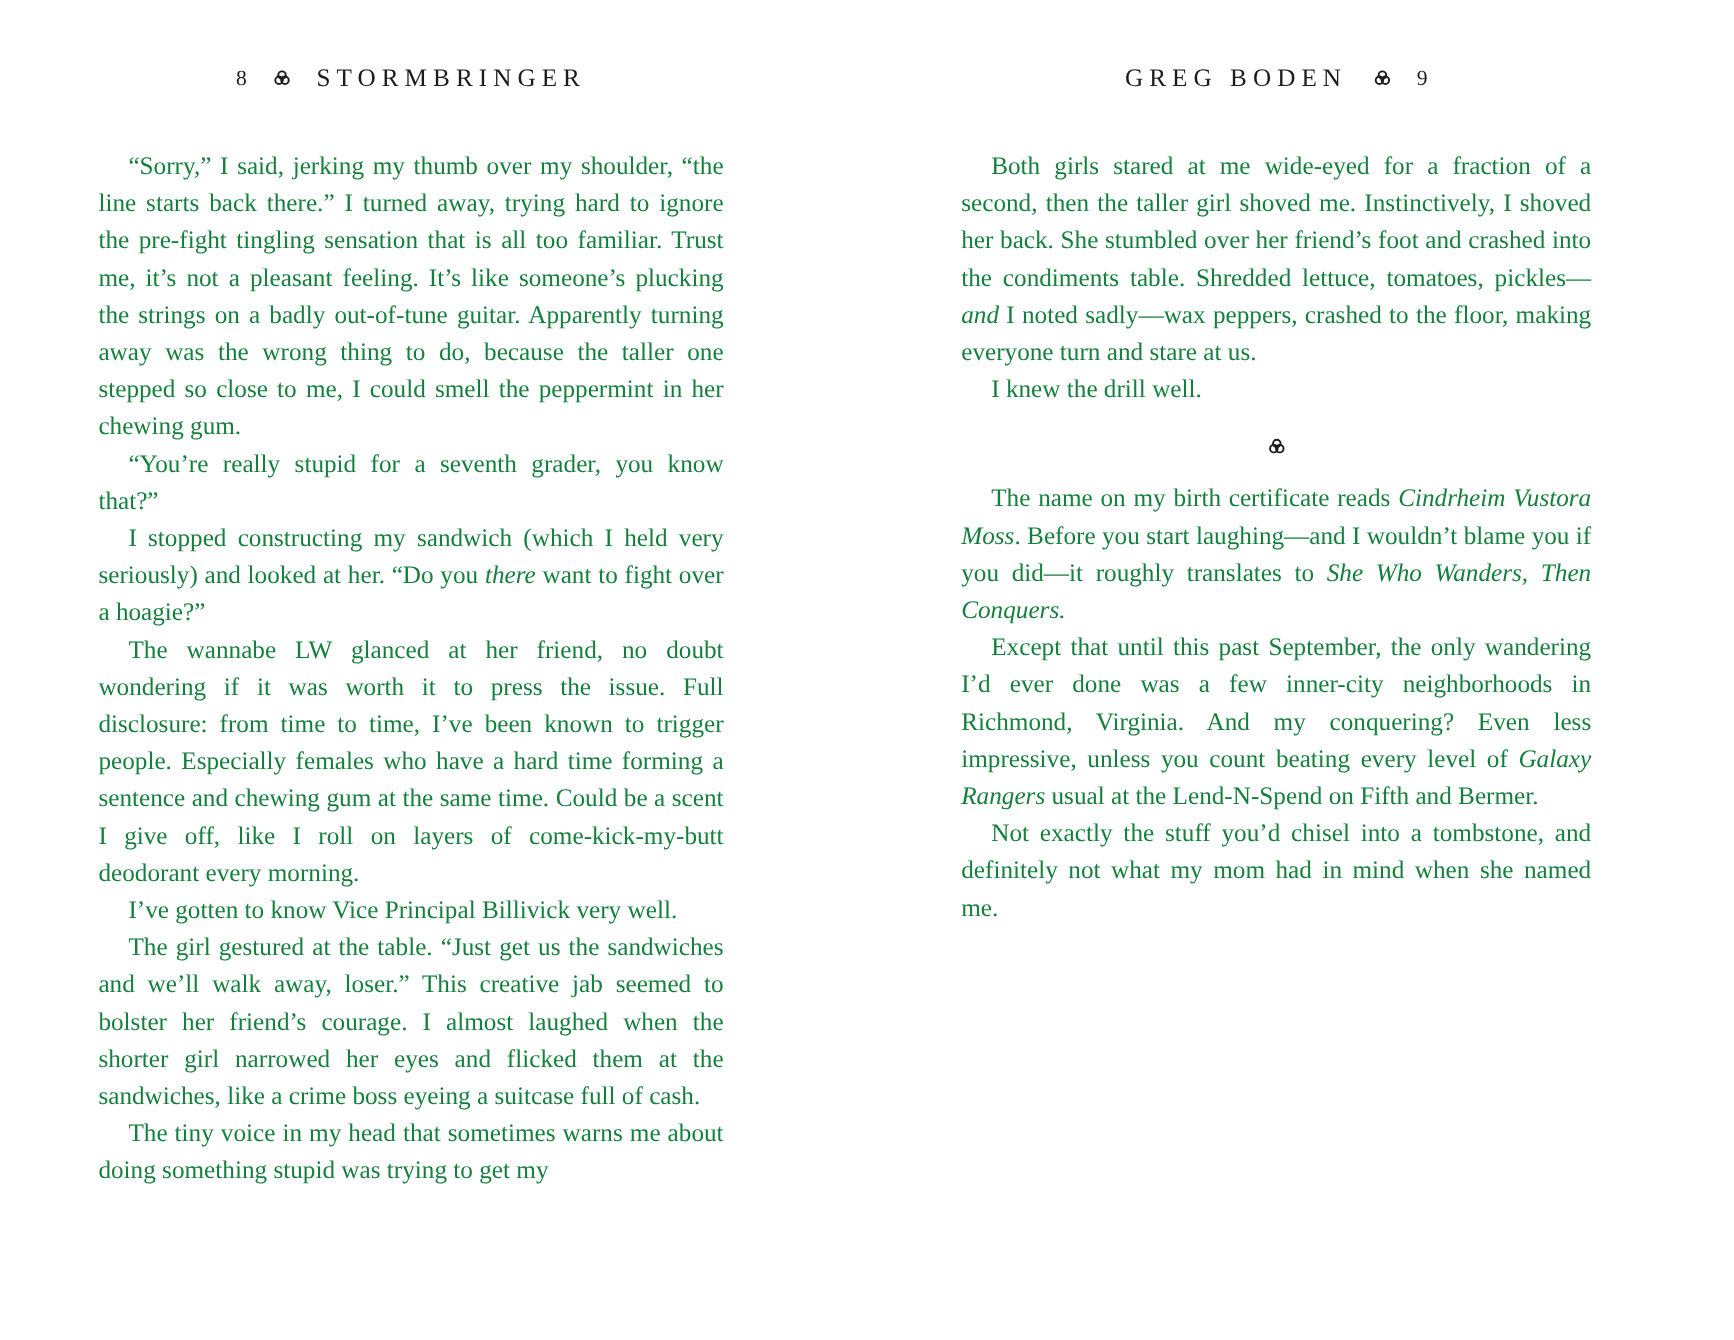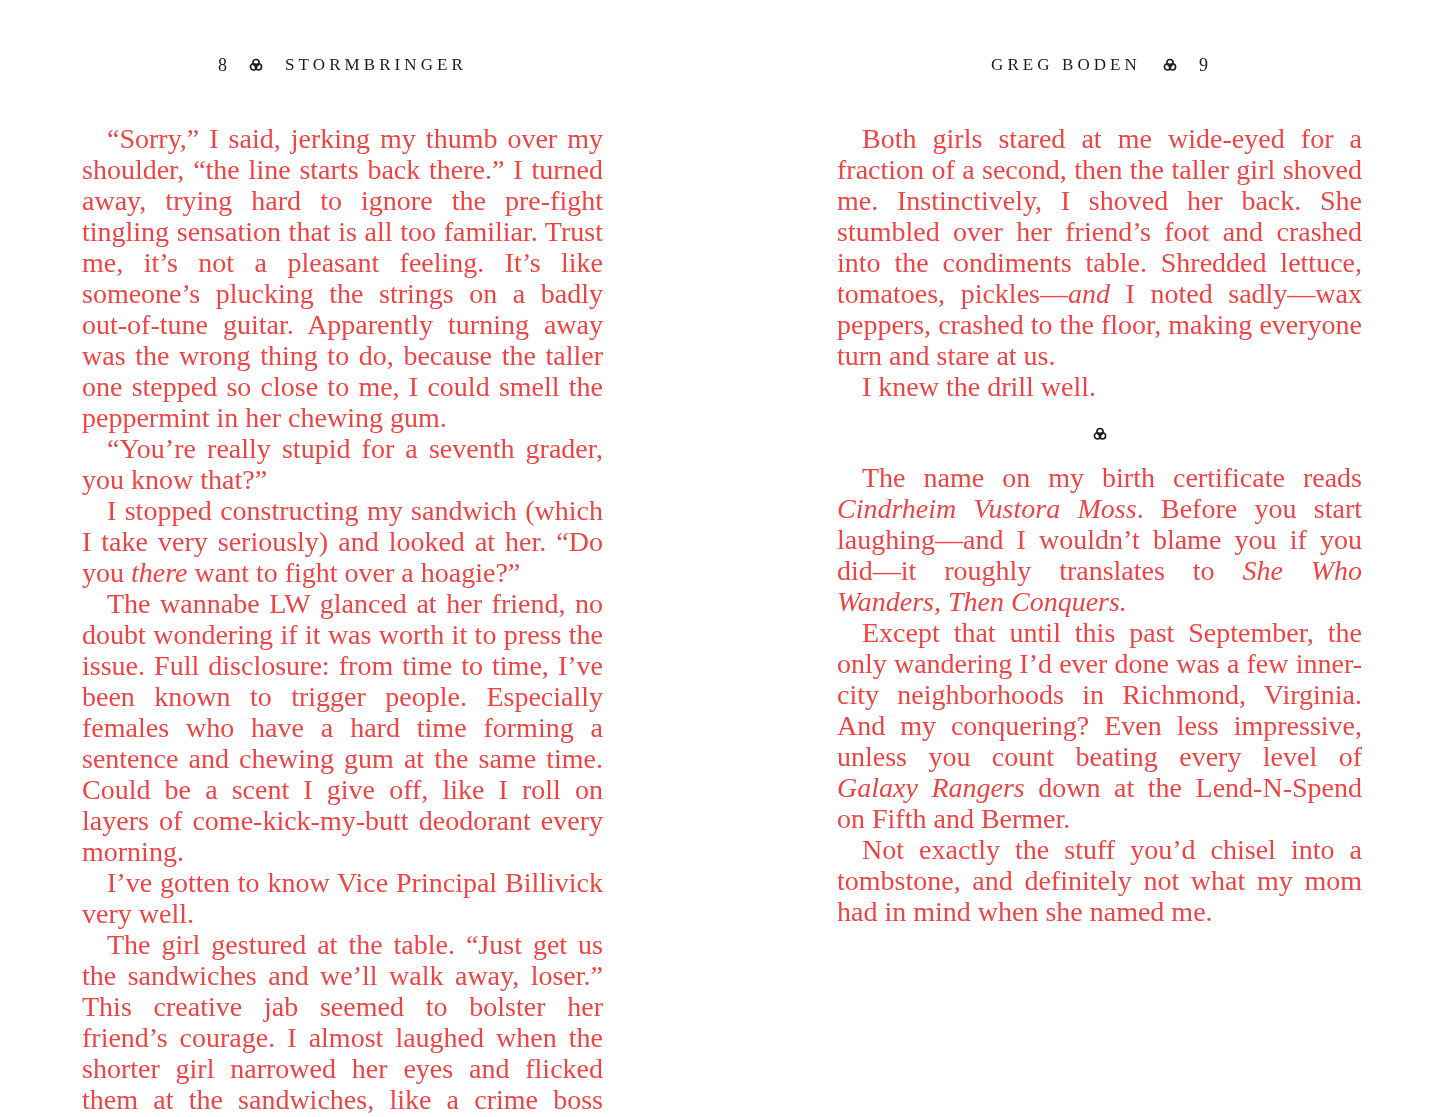--- a/index.html
+++ b/index.html
@@ -14,32 +14,32 @@
     background: #ffffff;
     font-family: "Liberation Serif", "DejaVu Serif", serif;
     color: #1c1c1c;
     overflow: hidden;
   }
   .page {
     position: absolute;
     top: 0;
   }
   .page-left  { left: 82px;  width: 521px; }
-  .page-right { left: 837px; width: 525px; }
+  .page-right { left: 801px; width: 525px; }
 
   .running-header {
     display: flex;
     justify-content: center;
     align-items: center;
     gap: 21px;
     margin-top: 54px;
     height: 22px;
   }
   .running-head {
-    font-size: 17px;
+    font-size: 21px;
     letter-spacing: 0.24em;
     font-weight: 400;
   }
   .folio {
     font-size: 18px;
     letter-spacing: 0;
   }
 
   .triq {
     width: 16px;
@@ -50,24 +50,24 @@
     fill: none;
     stroke: #1c1c1c;
     stroke-width: 2.4;
   }
 
   .body-text {
     margin-top: 47px;
   }
   p.para {
     margin: 0;
-    font-size: 28px;
+    font-size: 21px;
     line-height: 31px;
     text-align: justify;
-    color: #ef4444;
+    color: #15803d;
   }
   p.indent { text-indent: 25px; }
   p.para em { font-style: italic; }
 
   .section-break {
     display: flex;
     justify-content: center;
     align-items: center;
     padding: 24px 0 20px 0;
   }
@@ -83,21 +83,21 @@
       <svg class="triq" viewBox="0 0 24 24">
         <circle cx="12" cy="8.4" r="4.7"></circle>
         <circle cx="8.3" cy="14.8" r="4.7"></circle>
         <circle cx="15.7" cy="14.8" r="4.7"></circle>
       </svg>
       <span class="running-head">STORMBRINGER</span>
     </header>
     <div class="body-text" id="left-body">
         <p class="para indent"><span>“Sorry,” I said, jerking my thumb over my shoulder, “the line starts back there.” I turned away, trying hard to ignore the pre-fight tingling sensation that is all too familiar. Trust me, it’s not a pleasant feeling. It’s like someone’s plucking the strings on a badly out-of-tune guitar. Apparently turning away was the wrong thing to do, because the taller one stepped so close to me, I could smell the peppermint in her chewing gum.</span></p>
         <p class="para indent"><span>“You’re really stupid for a seventh grader, you know that?”</span></p>
-        <p class="para indent"><span>I stopped constructing my sandwich (which I take very seriously) and looked at her. “Do you </span><em>there</em><span> want to fight over a hoagie?”</span></p>
+        <p class="para indent"><span>I stopped constructing my sandwich (which I held very seriously) and looked at her. “Do you </span><em>there</em><span> want to fight over a hoagie?”</span></p>
         <p class="para indent"><span>The wannabe LW glanced at her friend, no doubt wondering if it was worth it to press the issue. Full disclosure: from time to time, I’ve been known to trigger people. Especially females who have a hard time forming a sentence and chewing gum at the same time. Could be a scent I give off, like I roll on layers of come-kick-my-butt deodorant every morning.</span></p>
         <p class="para indent"><span>I’ve gotten to know Vice Principal Billivick very well.</span></p>
         <p class="para indent"><span>The girl gestured at the table. “Just get us the sandwiches and we’ll walk away, loser.” This creative jab seemed to bolster her friend’s courage. I almost laughed when the shorter girl narrowed her eyes and flicked them at the sandwiches, like a crime boss eyeing a suitcase full of cash.</span></p>
         <p class="para indent"><span>The tiny voice in my head that sometimes warns me about doing something stupid was trying to get my</span></p>
       </div>
   </section>
 
   <section class="page page-right">
     <header class="running-header">
       <span class="running-head">GREG BODEN</span>
@@ -112,18 +112,18 @@
         <p class="para indent"><span>Both girls stared at me wide-eyed for a fraction of a second, then the taller girl shoved me. Instinctively, I shoved her back. She stumbled over her friend’s foot and crashed into the condiments table. Shredded lettuce, tomatoes, pickles—</span><em>and</em><span> I noted sadly—wax peppers, crashed to the floor, making everyone turn and stare at us.</span></p>
         <p class="para indent"><span>I knew the drill well.</span></p>
         <div class="section-break">
           <svg class="triq" viewBox="0 0 24 24">
             <circle cx="12" cy="8.4" r="4.7"></circle>
             <circle cx="8.3" cy="14.8" r="4.7"></circle>
             <circle cx="15.7" cy="14.8" r="4.7"></circle>
           </svg>
         </div>
         <p class="para indent"><span>The name on my birth certificate reads </span><em>Cindrheim Vustora Moss</em><span>. Before you start laughing—and I wouldn’t blame you if you did—it roughly translates to </span><em>She Who Wanders, Then Conquers.</em></p>
-        <p class="para indent"><span>Except that until this past September, the only wandering I’d ever done was a few inner-city neighborhoods in Richmond, Virginia. And my conquering? Even less impressive, unless you count beating every level of </span><em>Galaxy Rangers</em><span> down at the Lend-N-Spend on Fifth and Bermer.</span></p>
+        <p class="para indent"><span>Except that until this past September, the only wandering I’d ever done was a few inner-city neighborhoods in Richmond, Virginia. And my conquering? Even less impressive, unless you count beating every level of </span><em>Galaxy Rangers</em><span> usual at the Lend-N-Spend on Fifth and Bermer.</span></p>
         <p class="para indent"><span>Not exactly the stuff you’d chisel into a tombstone, and definitely not what my mom had in mind when she named me.</span></p>
       </div>
   </section>
 
 </div>
 
 </body></html>

